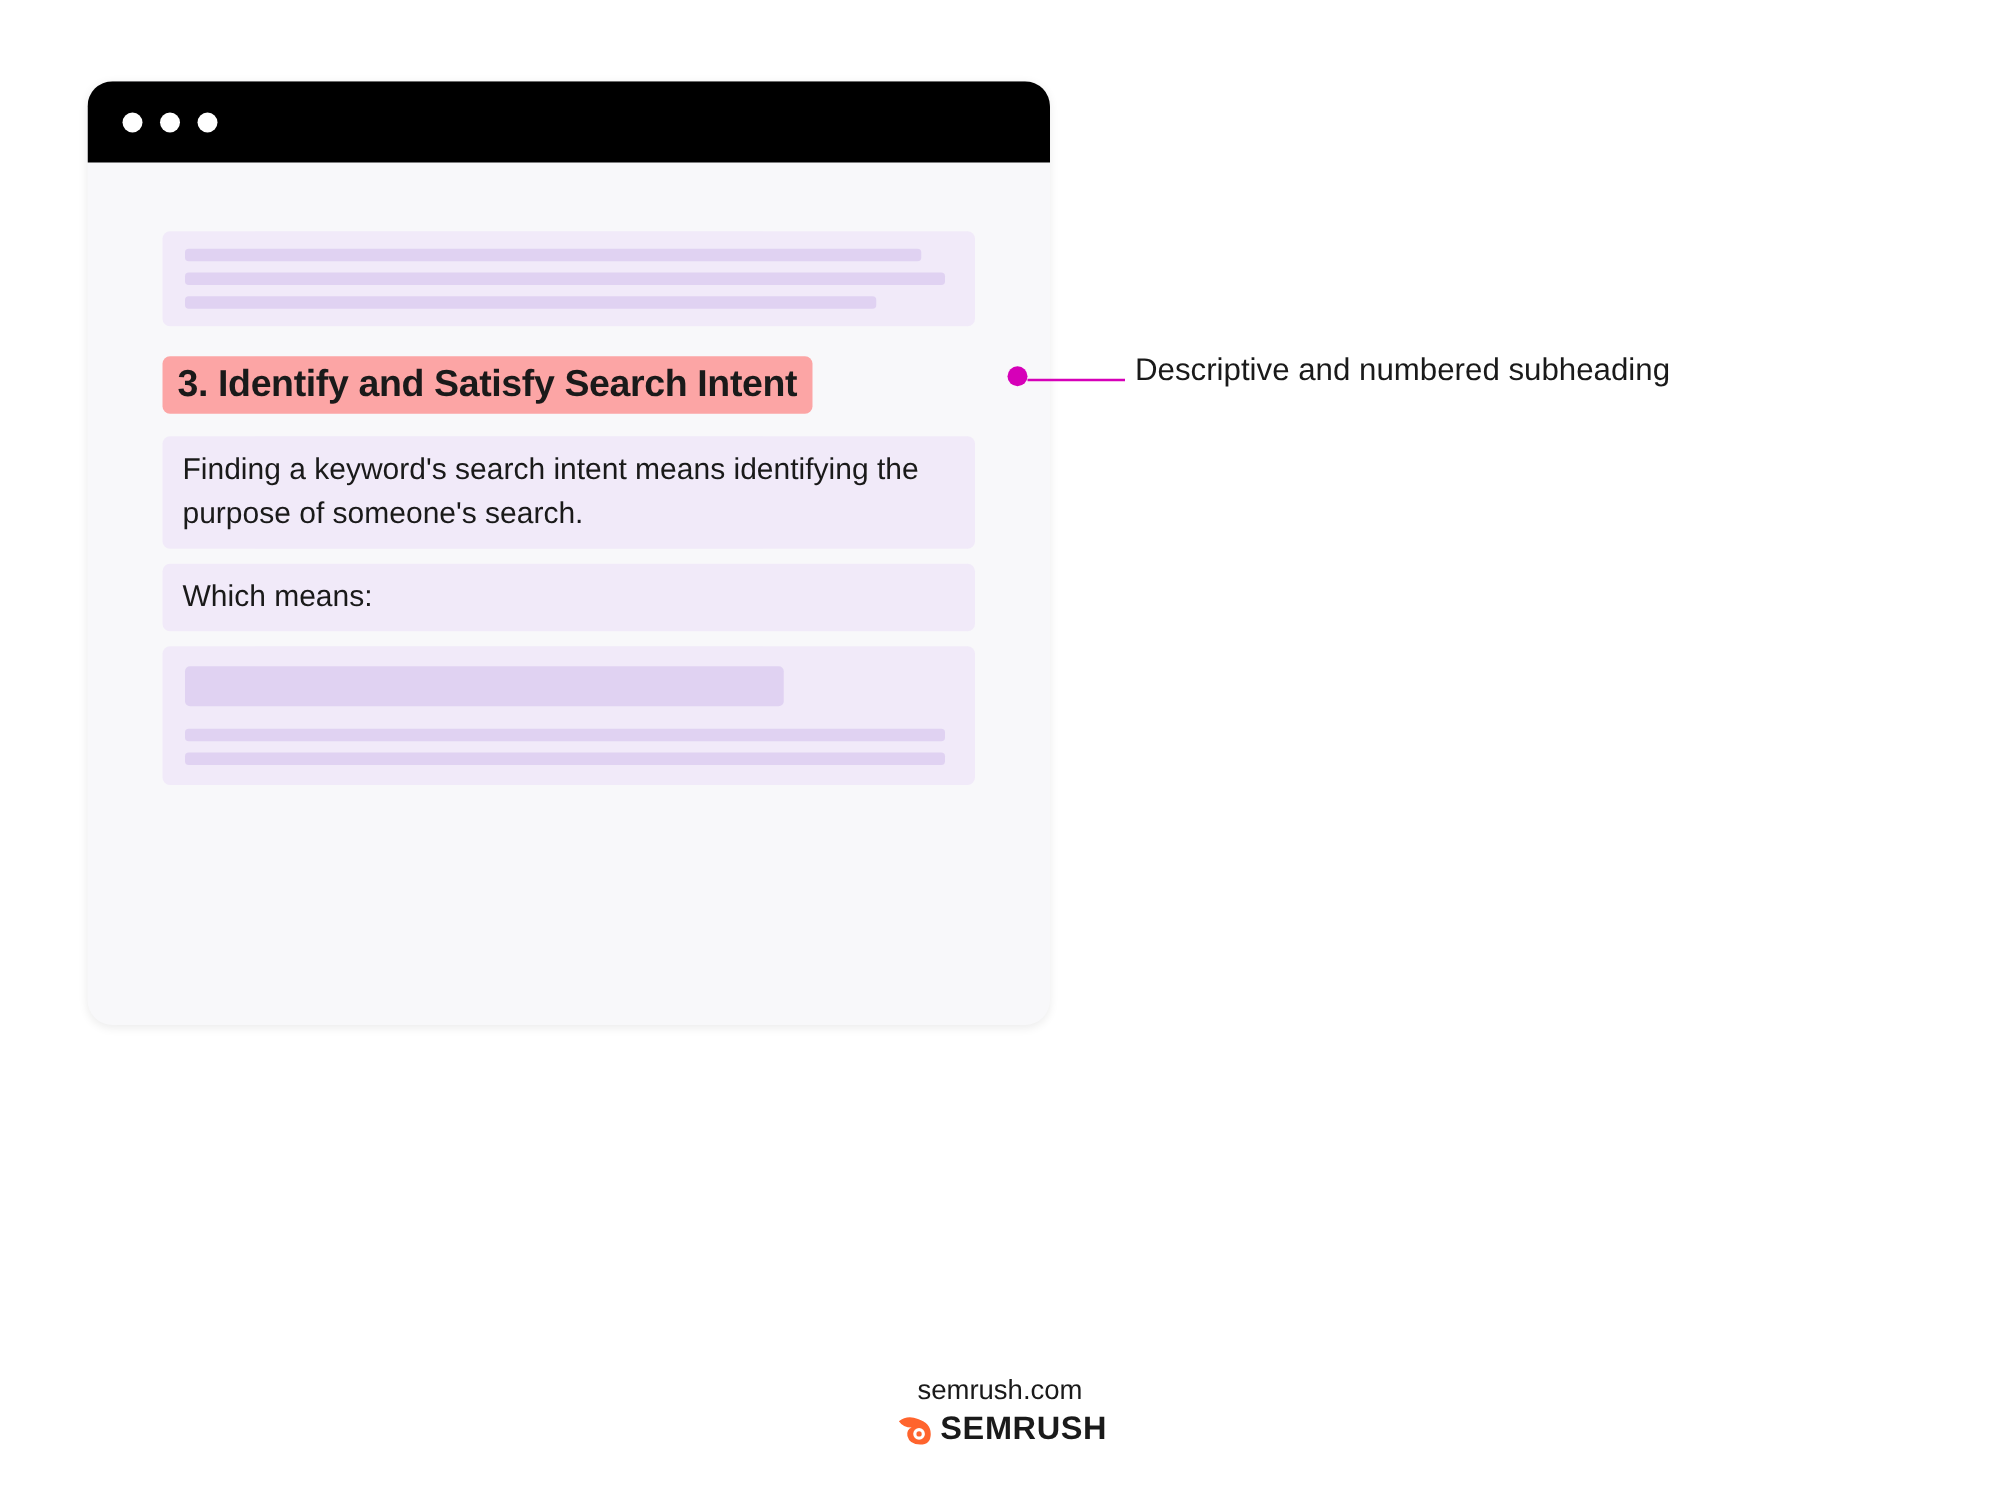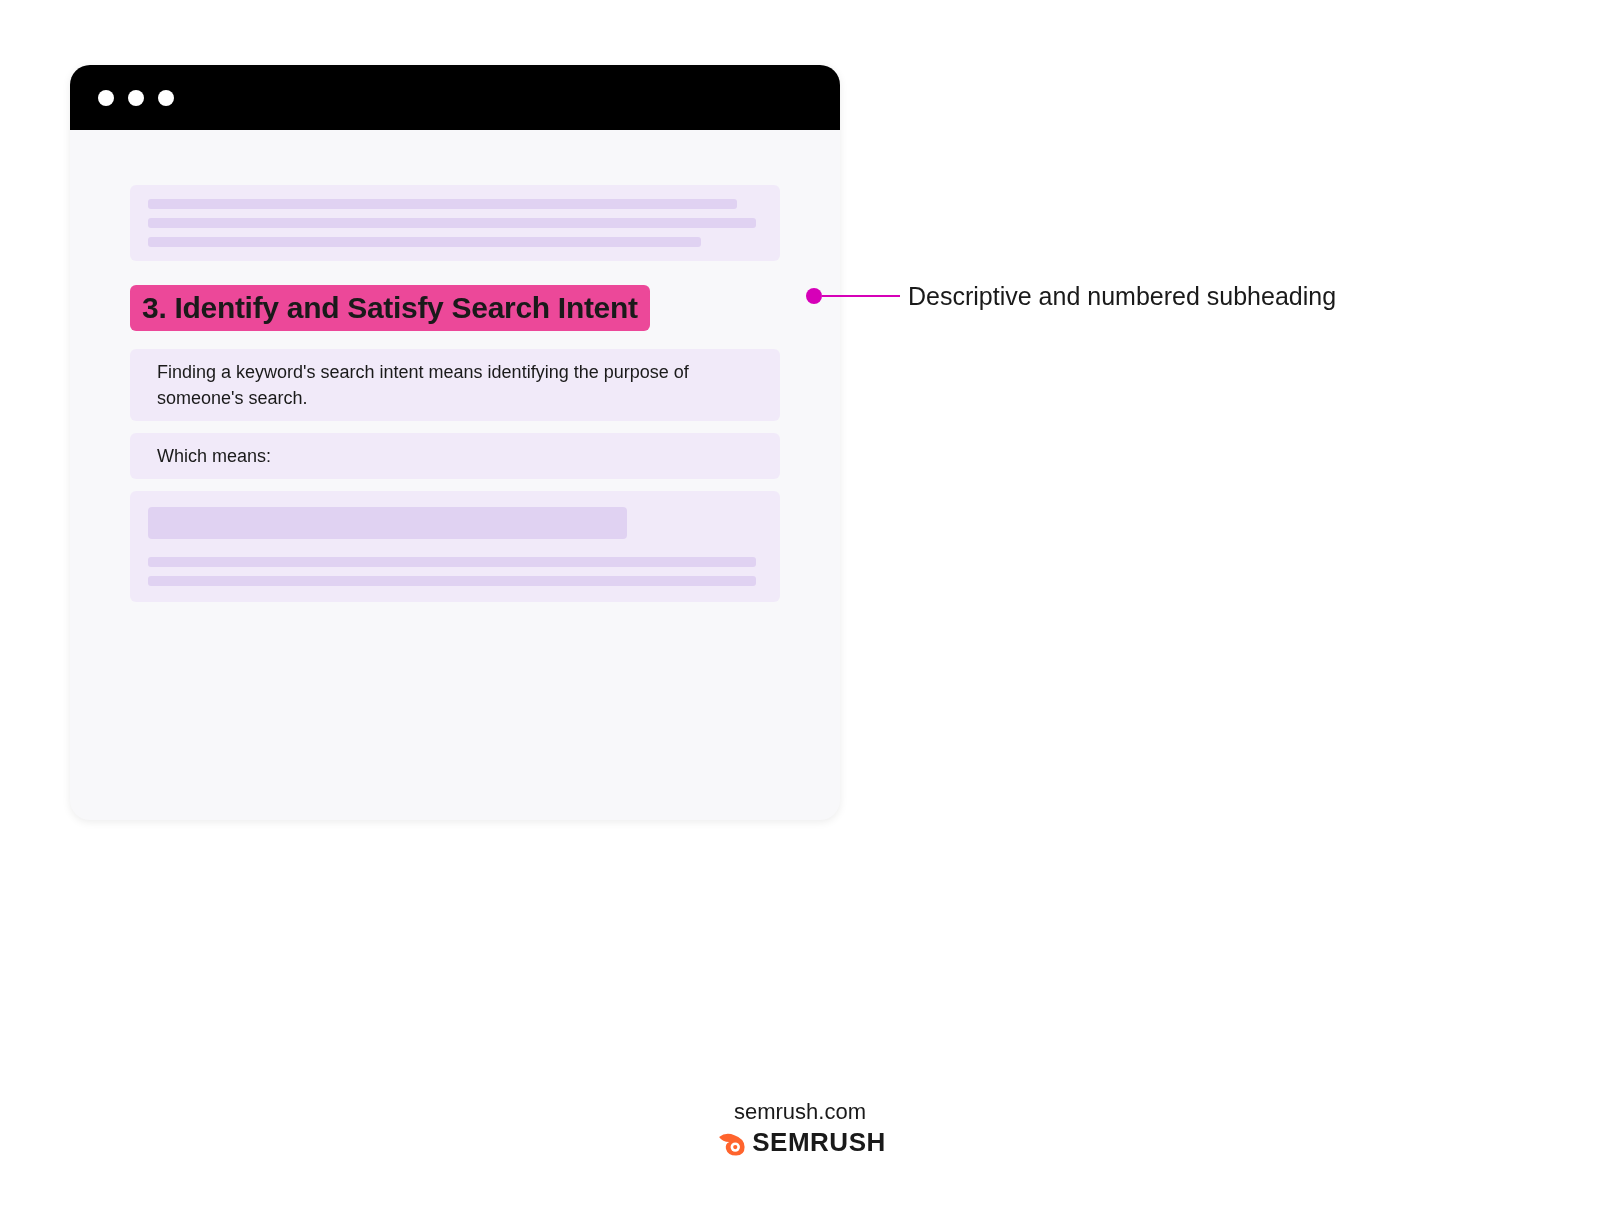--- a/index.html
+++ b/index.html
@@ -56,44 +56,43 @@
     .placeholder-line {
       height: 10px;
       background: #e0d2f2;
       border-radius: 3px;
       margin-bottom: 9px;
     }
     .placeholder-line:last-child {
       margin-bottom: 0;
     }
     .heading-block {
-      background: #ec4899;
+      background: #fca5a5;
       border-radius: 6px;
       padding: 6px 12px;
       display: inline-block;
       margin-bottom: 18px;
       margin-top: 8px;
     }
     .heading-text {
       font-size: 30px;
       font-weight: 800;
       color: #1a1a1a;
       letter-spacing: -0.3px;
     }
     .para-block {
       background: #f1eaf9;
       border-radius: 6px;
       padding: 10px 16px;
       margin-bottom: 12px;
     }
     .para-text {
-      font-size: 18px;
+      font-size: 24px;
       line-height: 1.45;
       color: #1a1a1a;
-      margin-left: 11px;
     }
     .para-text .link {
       text-decoration: underline;
     }
     .placeholder-bar {
       height: 32px;
       background: #e0d2f2;
       border-radius: 4px;
       margin-bottom: 18px;
     }
@@ -101,21 +100,21 @@
       background: #f1eaf9;
       border-radius: 6px;
       padding: 16px 18px;
       margin-top: 6px;
     }
     .annotation {
       position: absolute;
       left: 806px;
       top: 280px;
       display: flex;
-      align-items: flex-start;
+      align-items: center;
     }
     .annotation-dot {
       width: 16px;
       height: 16px;
       border-radius: 50%;
       background: #d600b8;
       margin-top: 8px;
       flex-shrink: 0;
     }
     .annotation-line {

